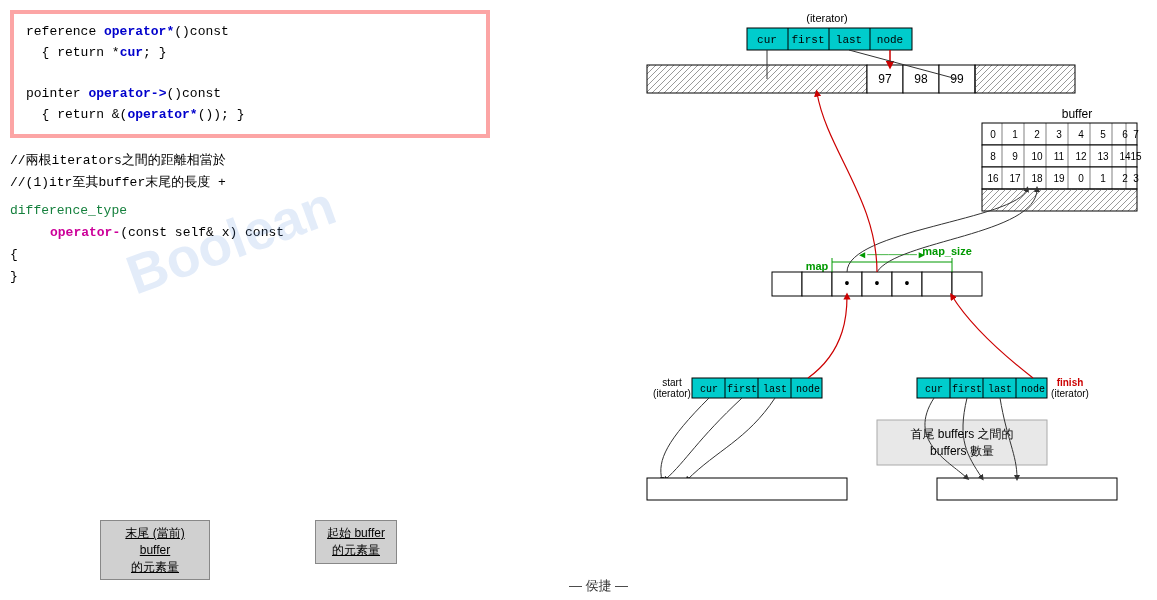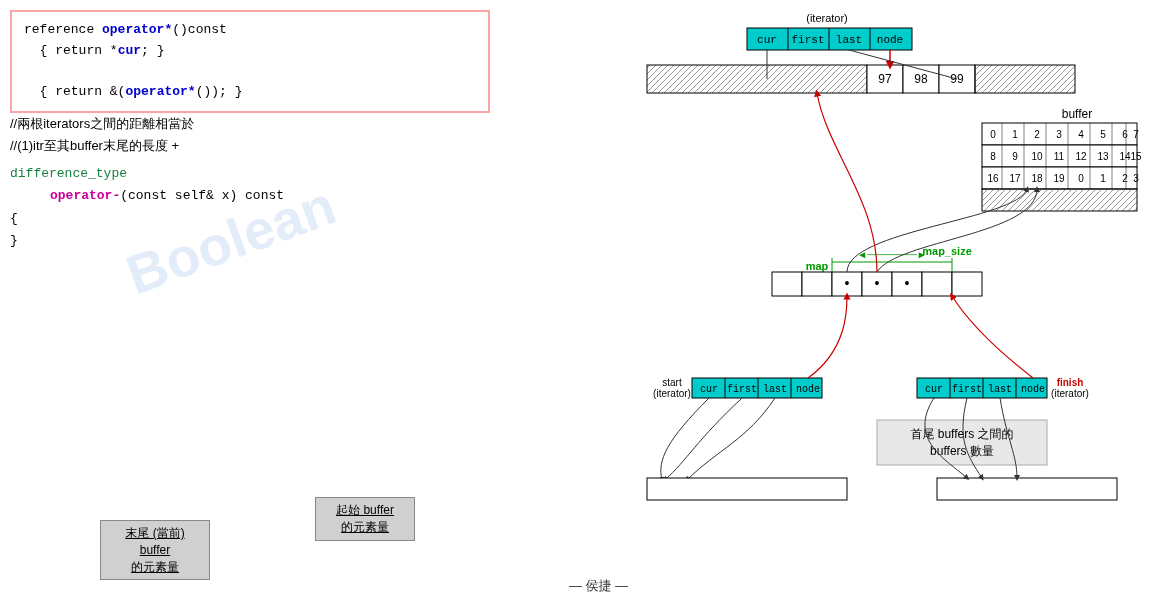--- a/index.html
+++ b/index.html
@@ -15,39 +15,39 @@
 
     
     .left-section {
       position: absolute;
       left: 10px;
       top: 10px;
       width: 480px;
     }
 
     .code-box {
-      border: 2px solid #fca5a5;
+      border: 4px solid #fca5a5;
       padding: 8px 12px;
-      margin-bottom: 0;
+      margin-bottom: 12px;
       background: #fff;
       font-family: 'Courier New', monospace;
       font-size: 13px;
       line-height: 1.6;
     }
 
     .code-line {
       white-space: pre;
     }
 
     .kw-blue { color: #0000cc; font-weight: bold; }
     .kw-red { color: #15803d; }
     .kw-magenta { color: #cc0099; font-weight: bold; margin-left: 40px; }
 
     .comment-block {
-      font-family: Liberation Sans, sans-serif;
+      font-family: Liberation Mono, monospace;
       font-size: 13px;
       line-height: 1.7;
       margin-bottom: 6px;
     }
 
     .comment-line { color: #000; }
 
     .code-section-lower {
       font-family: 'Courier New', monospace;
       font-size: 13px;
@@ -124,41 +124,42 @@
   </style>
 </head>
 <body>
 
 <div class="left-section">
 
   <div class="code-box">
     <div class="code-line">reference <span class="kw-blue">operator*</span>()const</div>
     <div class="code-line">  { return *<span class="kw-blue">cur</span>; }</div>
     <div class="code-line">&nbsp;</div>
+    <div class="code-line">pointer <span class="kw-blue">operator-&gt;</span>()const</div>
     <div class="code-line">  { return &amp;(<span class="kw-blue">operator*</span>()); }</div>
   </div>
 
   <div class="comment-block">
     <div class="comment-line">//兩根iterators之間的距離相當於</div>
     <div class="comment-line">//(1)itr至其buffer末尾的長度 +</div>
   </div>
 
   <div class="code-section-lower">
     <div class="code-line"><span class="kw-red">difference_type</span></div>
     <div class="code-line"><span class="kw-magenta">operator-</span>(const self&amp; x) const</div>
     <div class="code-line">{</div>
     <div class="code-line">}</div>
   </div>
 
 </div>
 
 <div class="tooltip-box" style="position:absolute; left:100px; top:520px; width:110px;">
   末尾 (當前) buffer<br>的元素量
 </div>
-<div class="tooltip-box" style="position:absolute; left:315px; top:497px; width:100px;">
+<div class="tooltip-box" style="position:absolute; left:315px; top:520px; width:82px;">
   起始 buffer<br>的元素量
 </div>
 
 <div class="right-section">
   <svg class="diagram-svg" viewBox="0 0 630 590" xmlns="http://www.w3.org/2000/svg">
 
     <text x="310" y="22" text-anchor="middle" font-family="sans-serif" font-size="11">(iterator)</text>
 
     <rect x="230" y="28" width="165" height="22" fill="#00cccc" stroke="#000" stroke-width="1"></rect>
     <line x1="271" y1="28" x2="271" y2="50" stroke="#000" stroke-width="1"></line>

